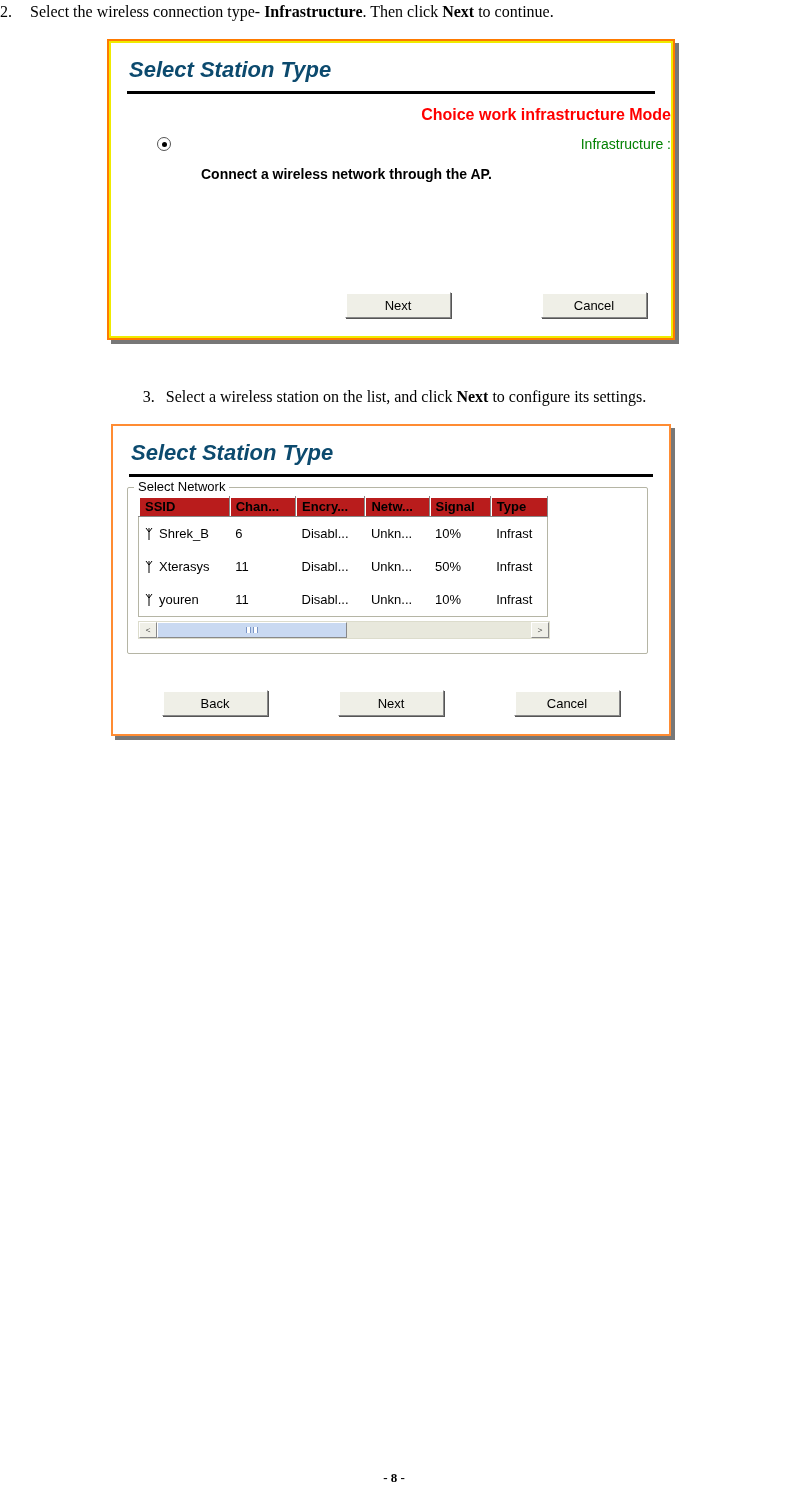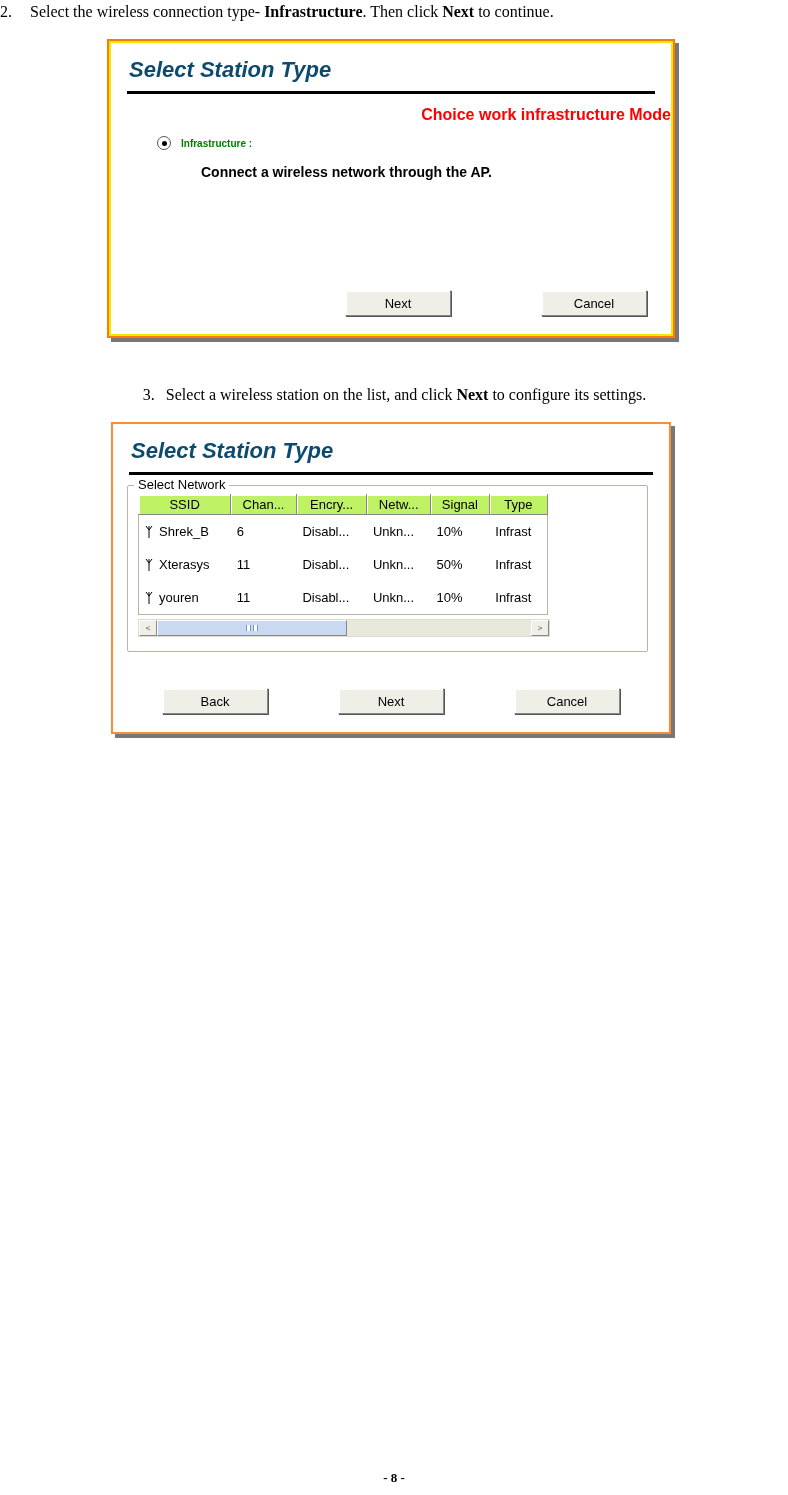--- a/index.html
+++ b/index.html
@@ -70,26 +70,27 @@
     font-family: Tahoma, Arial, sans-serif;
     color: #ff0000;
     font-weight: bold;
     font-size: 16px;
     text-align: right;
     padding: 2px 0 12px 0;
   }
   .radio-row {
     font-family: Tahoma, Arial, sans-serif;
     color: #008000;
-    font-weight: bold;
-    font-size: 10px;
+    font-weight: normal;
+    font-size: 14px;
     padding-left: 46px;
     display: flex;
     align-items: center;
     gap: 10px;
+    justify-content: space-between;
   }
   .radio-dot {
     width: 12px;
     height: 12px;
     border: 1px solid #555;
     border-radius: 50%;
     display: inline-flex;
     align-items: center;
     justify-content: center;
     background: #fff;
@@ -163,26 +164,26 @@
   }
   table.netlist {
     border-collapse: collapse;
     font-family: Tahoma, Arial, sans-serif;
     font-size: 13px;
     width: 410px;
     background: #fff;
     border: 1px solid #b5b5a5;
   }
   table.netlist th {
-    background: #bef264;
+    background: #b91c1c;
     border: 1px solid #fff;
     border-right-color: #888;
     border-bottom-color: #888;
-    font-weight: normal;
-    text-align: center;
+    font-weight: bold;
+    text-align: left;
     padding: 2px 6px;
     box-shadow: inset 1px 1px 0 #fff;
   }
   table.netlist td {
     padding: 9px 6px;
     text-align: left;
     white-space: nowrap;
   }
   .ssid-cell {
     display: flex;

